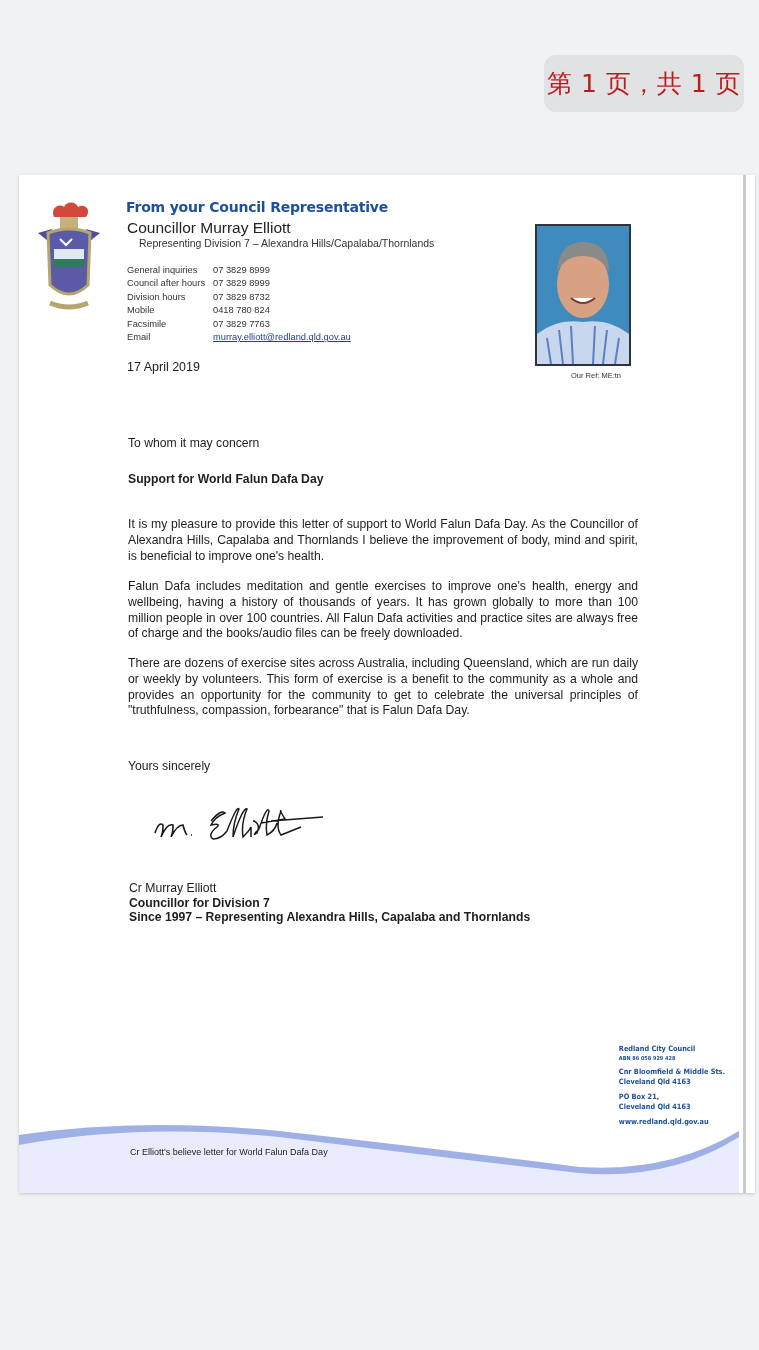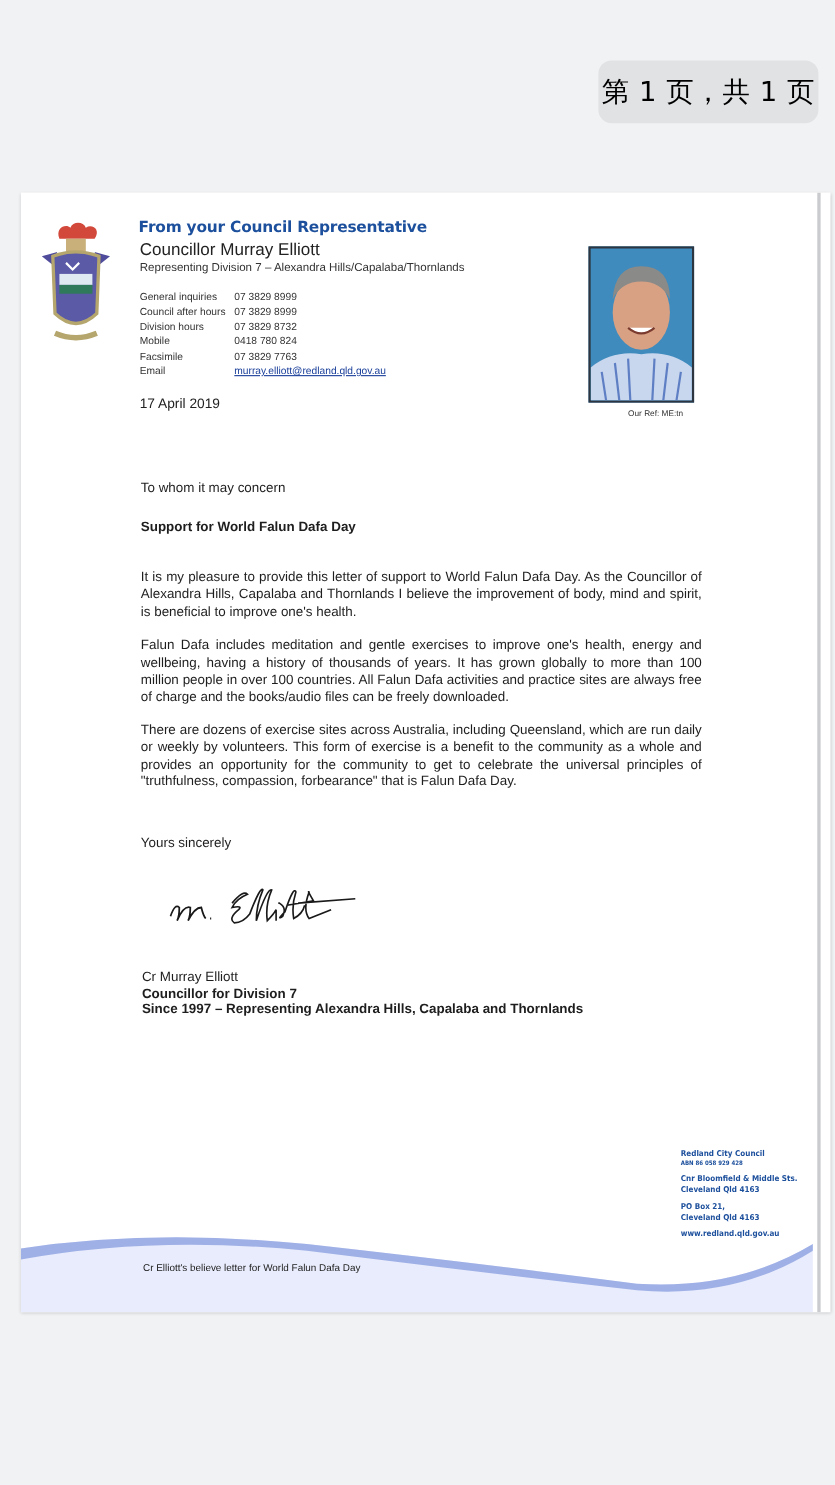--- a/index.html
+++ b/index.html
@@ -8,21 +8,21 @@
     background: #f1f2f4;
     font-family: "Liberation Sans", sans-serif;
     position: relative;
   }
   .page-indicator {
     position: absolute; left: 544px; top: 55px;
     width: 200px; height: 57px;
     background: #e1e2e4; border-radius: 12px;
     display: flex; align-items: center; justify-content: center;
     font-family: "DejaVu Sans", sans-serif;
-    font-size: 25px; color: #000000; letter-spacing: 0.5px;
+    font-size: 25px; color: #b91c1c; letter-spacing: 0.5px;
   }
   .sheet {
     position: absolute; left: 19px; top: 175px;
     width: 720px; height: 1018px;
     background: #ffffff;
     box-shadow: 0 1px 3px rgba(0,0,0,0.18);
     overflow: hidden;
     padding-left: 16px;
   }
   .sheet-edge {
@@ -33,21 +33,21 @@
   .header-kicker {
     position: absolute; left: 107px; top: 24px;
     font-family: "DejaVu Sans", sans-serif; font-weight: bold;
     font-size: 14px; color: #1c4f9c; letter-spacing: -0.2px;
   }
   .header-name {
     position: absolute; left: 108px; top: 44px;
     font-size: 15.5px; color: #222;
   }
   .header-division {
-    position: absolute; left: 108px; top: 62px;
+    position: absolute; left: 120px; top: 62px;
     font-size: 10.5px; color: #333;
   }
   .contacts {
     position: absolute; left: 108px; top: 89px;
     font-size: 9.3px; color: #333; line-height: 13.4px;
   }
   .contacts .row { display: flex; }
   .contacts .lbl { width: 86px; }
   .contacts a { color: #1a3f9a; text-decoration: underline; }
   .date { position: absolute; left: 108px; top: 185px; font-size: 12.5px; color: #222; }

